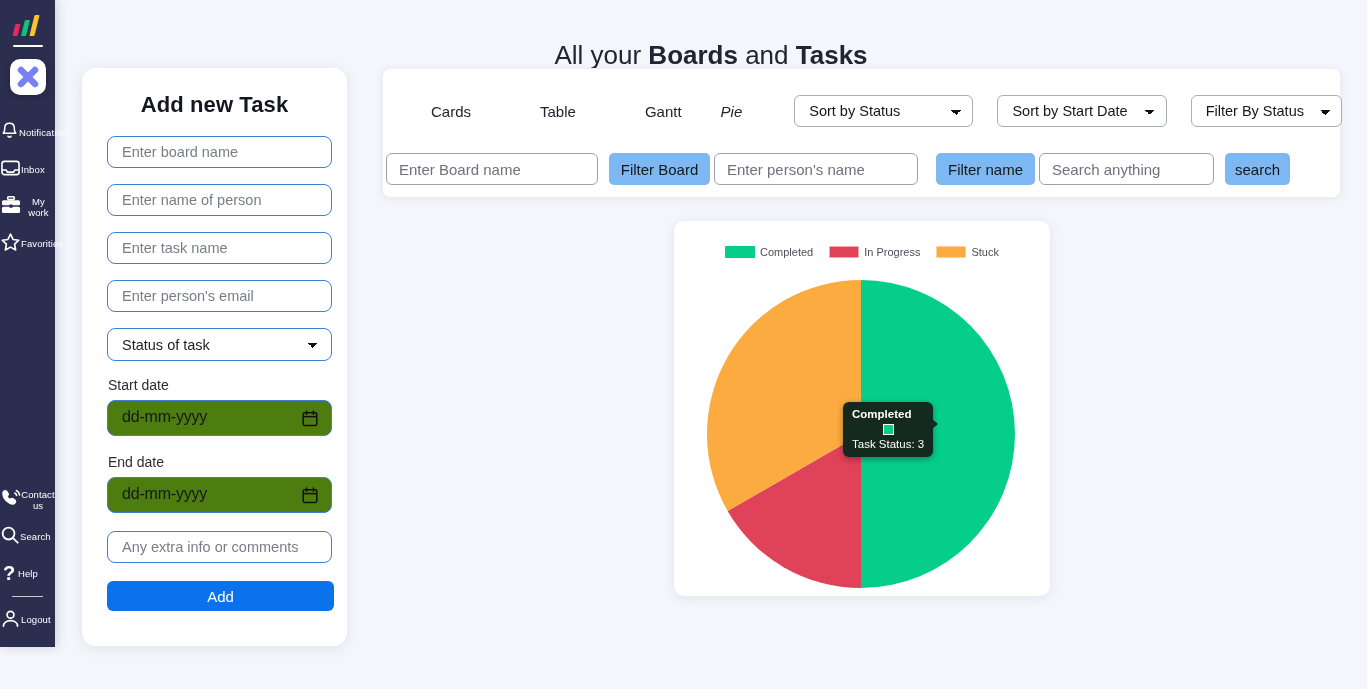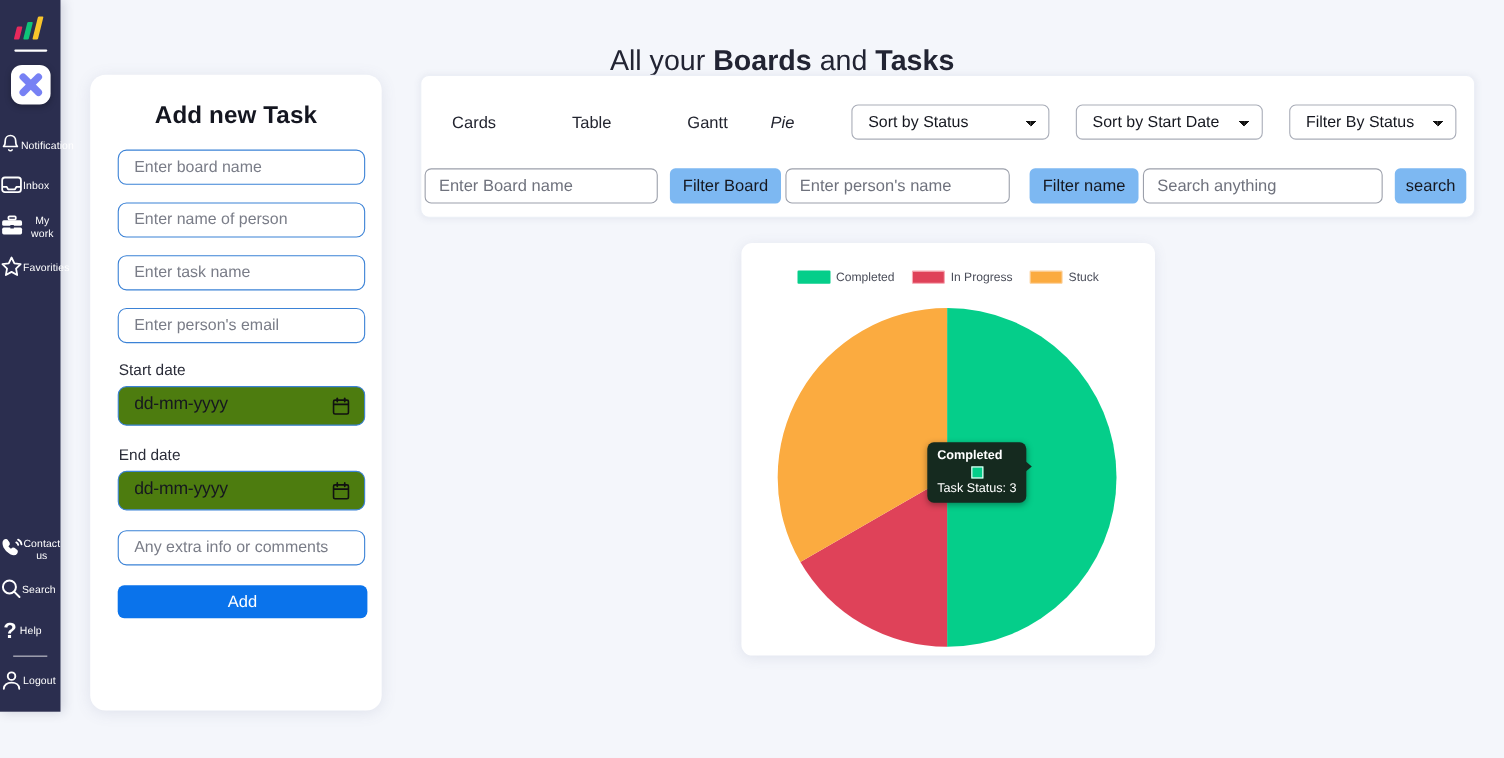--- a/index.html
+++ b/index.html
@@ -466,20 +466,23 @@
   <h1 id="page-title"><span>All your </span><b>Boards</b><span> and </span><b>Tasks</b></h1>
 
   <section id="form-card">
     <div id="form-title">Add new Task</div>
 
     <input class="f-input" type="text" placeholder="Enter board name" style="">
     <input class="f-input" type="text" placeholder="Enter name of person" style="">
     <input class="f-input" type="text" placeholder="Enter task name" style="">
     <input class="f-input" type="text" placeholder="Enter person's email" style="">
 
+    <select class="f-select">
+      <option>Status of task</option>
+    </select>
 
     <label class="f-label">Start date</label>
     <div class="f-date">
       <span class="dval">dd-mm-yyyy</span>
       <span class="cal-ico">
         <svg width="16" height="17" viewBox="0 0 16 17" fill="none" stroke="#111111" stroke-width="1.5">
           <rect x="1.2" y="2.8" width="13.6" height="12.6" rx="1.4"></rect>
           <line x1="1.2" y1="6.6" x2="14.8" y2="6.6"></line>
           <line x1="4.6" y1="1" x2="4.6" y2="4.2" stroke-linecap="round"></line>
           <line x1="11.4" y1="1" x2="11.4" y2="4.2" stroke-linecap="round"></line>
@@ -501,42 +504,42 @@
     </div>
 
     <input class="f-input f-comment" type="text" placeholder="Any extra info or comments" style="">
 
     <button id="add-button">Add</button>
   </section>
 
   <section id="toolbar-card">
 
     <div id="tabs-row">
-      <button class="tab-btn" style="margin-left:20px;">Cards</button>
+      <button class="tab-btn" style="margin-left:40px;">Cards</button>
       <button class="tab-btn" style="margin-left:53px;">Table</button>
       <button class="tab-btn" style="margin-left:53px;">Gantt</button>
       <button class="tab-btn" style="margin-left:23px;font-style:italic;">Pie</button>
 
       <select class="t-select" style="margin-left:44px;width:180px;">
         <option>Sort by Status</option>
       </select>
       <select class="t-select" style="margin-left:24px;width:170px;">
         <option>Sort by Start Date</option>
       </select>
       <select class="t-select" style="margin-left:24px;width:152px;">
         <option>Filter By Status</option>
       </select>
     </div>
 
     <div id="search-row">
       <input class="s-input" style="margin-left: 3px; width: 212px;" type="text" placeholder="Enter Board name">
       <button class="s-btn" style="margin-left:11px;width:101px;">Filter Board</button>
       <input class="s-input" style="margin-left: 4px; width: 204px;" type="text" placeholder="Enter person's name">
       <button class="s-btn" style="margin-left:18px;width:99px;">Filter name</button>
-      <input class="s-input" style="margin-left: 4px; width: 218px;" type="text" placeholder="Search anything">
+      <input class="s-input" style="margin-left: 4px; width: 175px;" type="text" placeholder="Search anything">
       <button class="s-btn" style="margin-left:11px;width:65px;">search</button>
     </div>
   </section>
 
   <section id="chart-card">
 
     <div id="legend">
       <div class="legend-item">
         <span class="legend-swatch" style="background:#05ce8a;"></span>
         <span class="legend-text">Completed</span>

